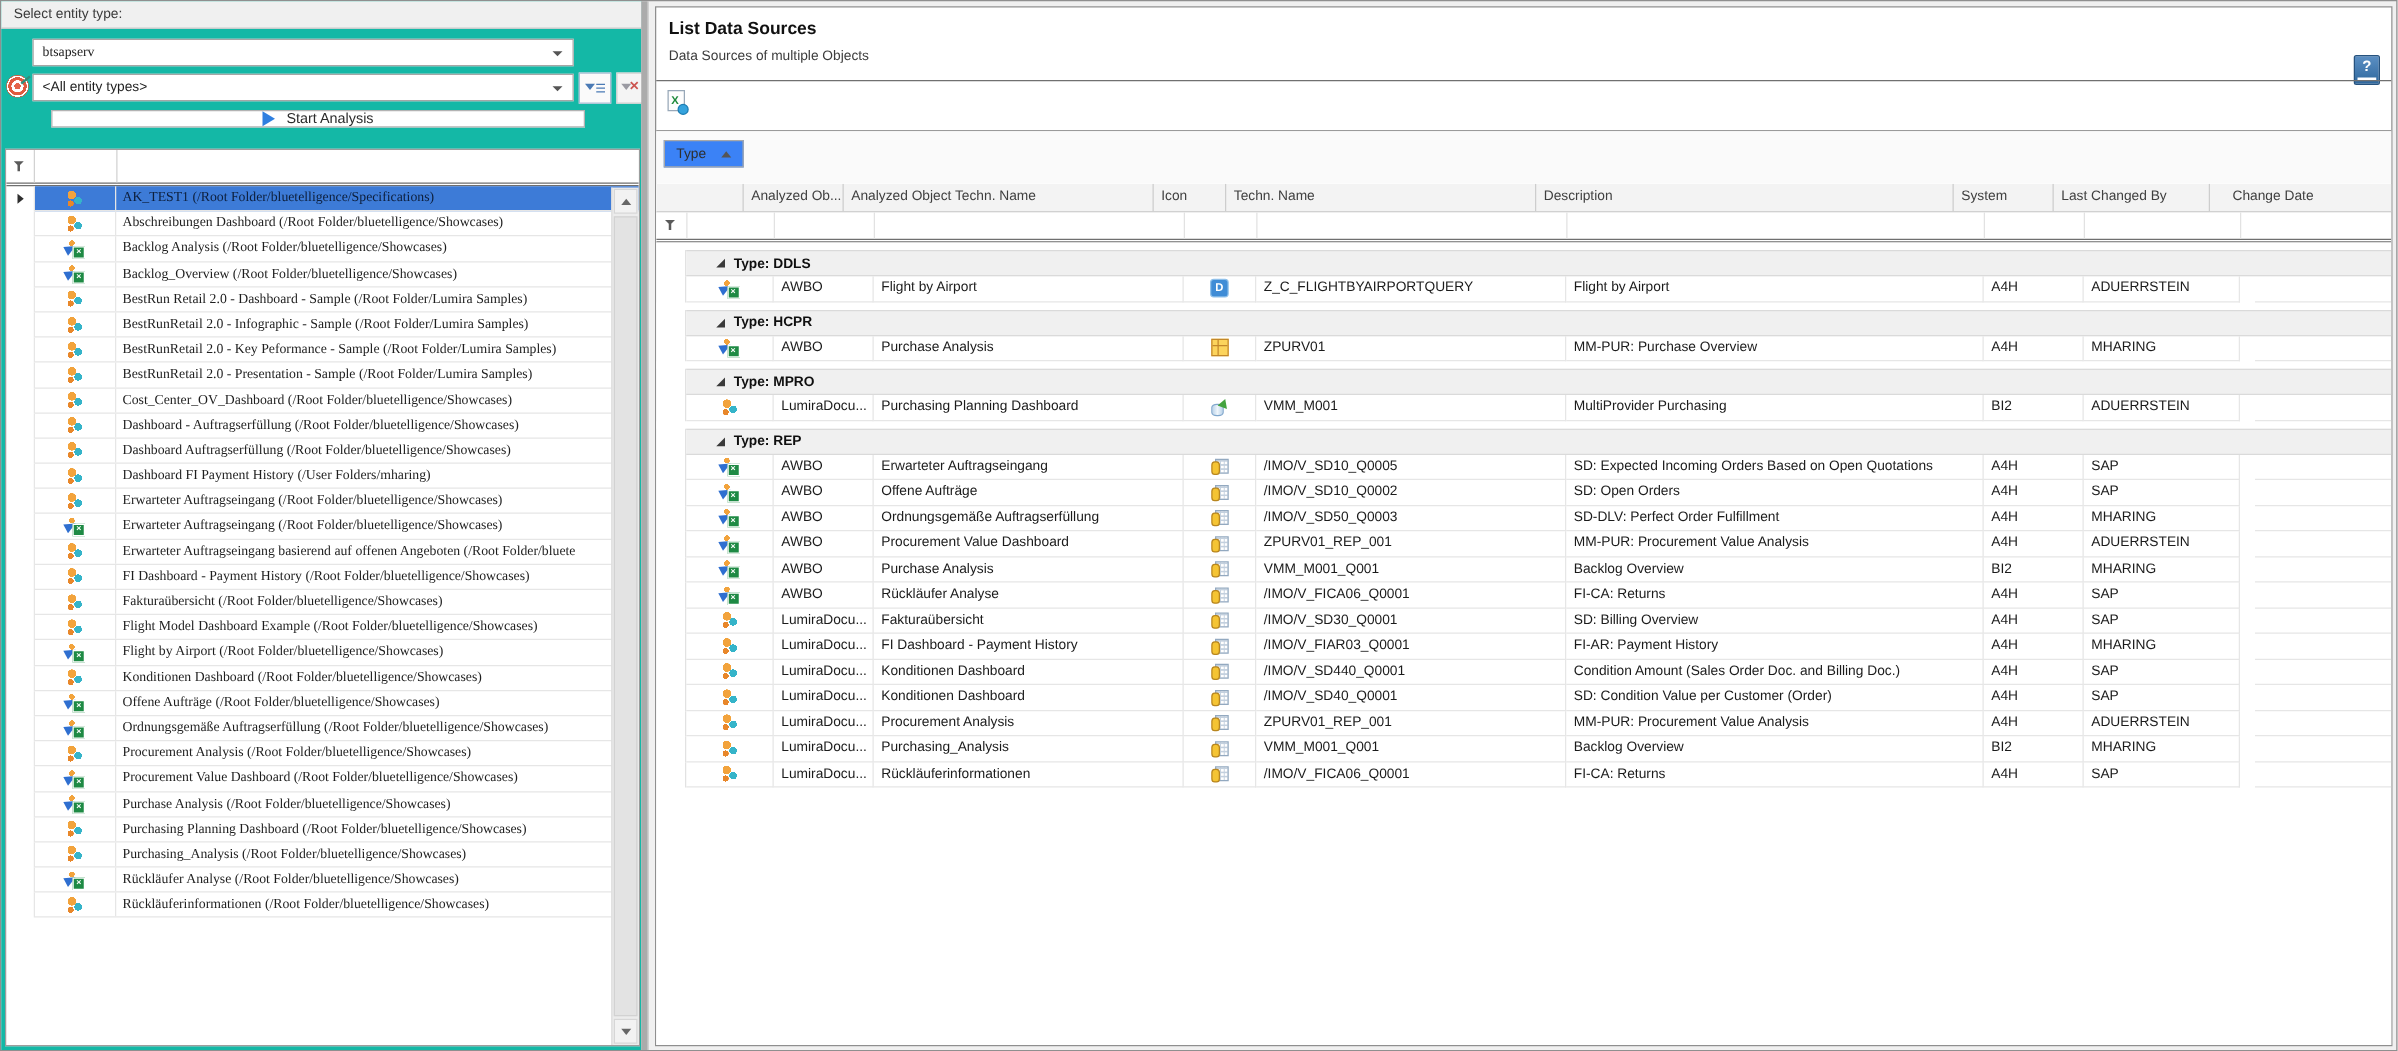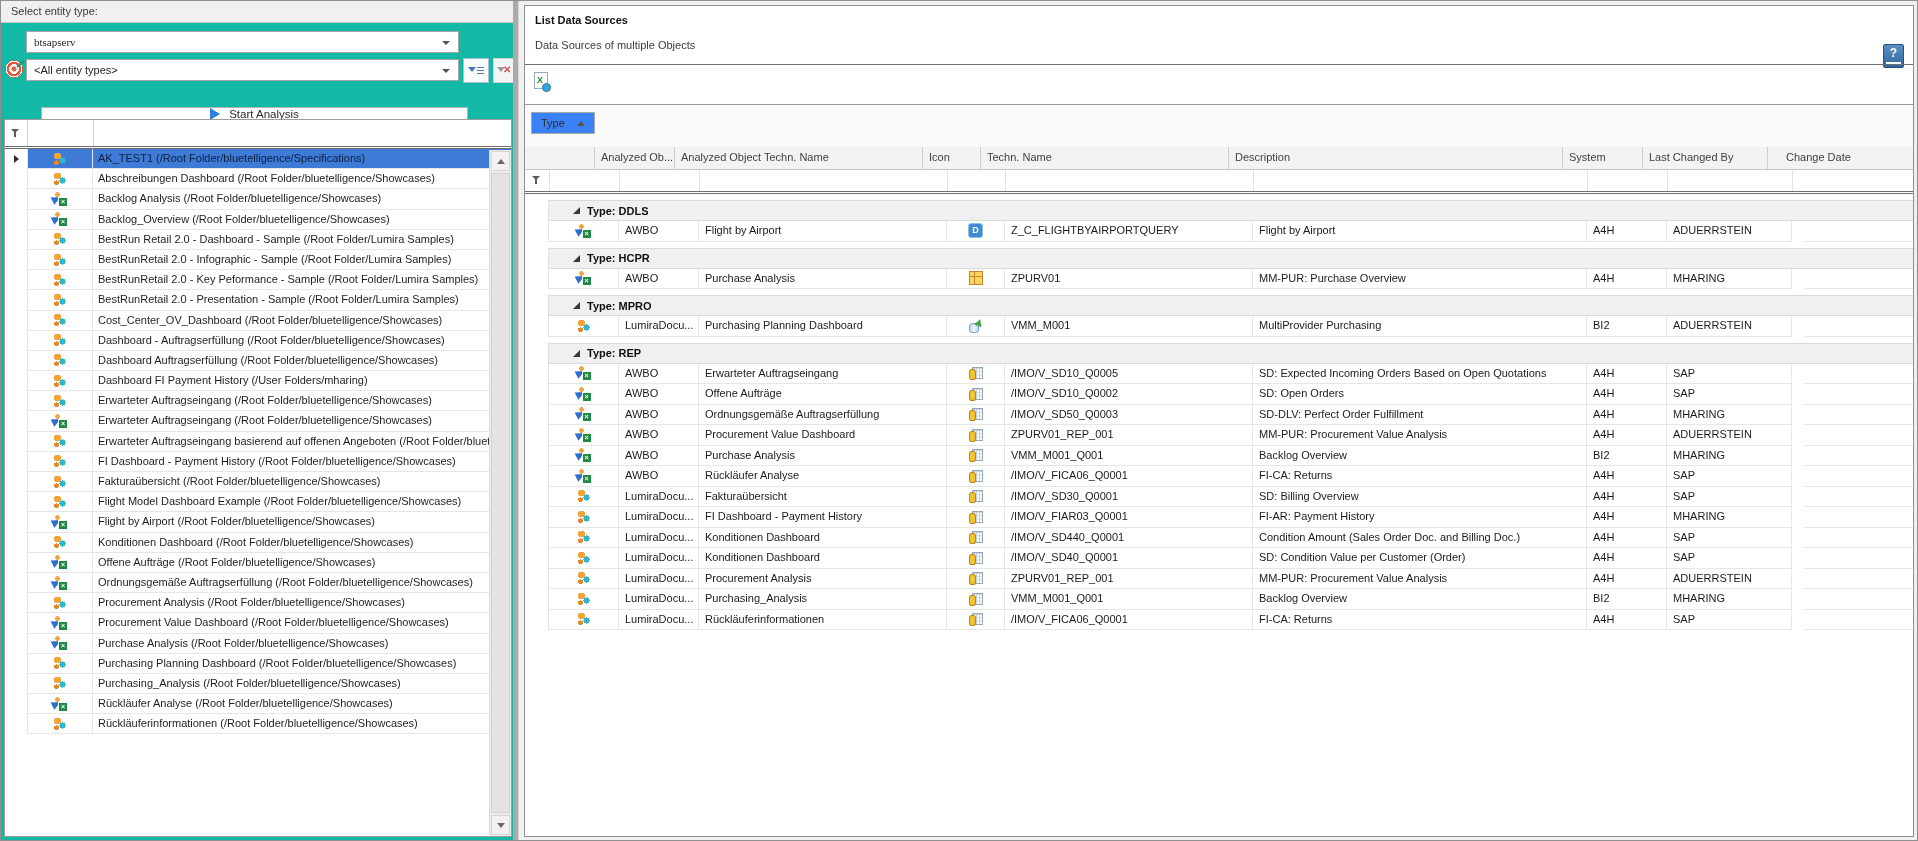--- a/index.html
+++ b/index.html
@@ -15,25 +15,25 @@
   .dd-system{top:30px;font-family:Liberation Serif, serif;}
   .dd-entity{top:58px;}
   .dd-arrow{position:absolute;right:8px;top:9px;width:0;height:0;
     border-left:4px solid transparent;border-right:4px solid transparent;border-top:4px solid #555;}
   .btn-sm{position:absolute;top:57px;height:25px;background:#fafafa;border:1px solid #a9bdd4;
     display:flex;align-items:center;justify-content:center;padding:0;}
   .btn-filter{left:462px;width:26px;}
   .btn-clear{left:492px;width:22px;border-color:#cfcfcf;background:#f4f4f4;}
   .btn-start{position:absolute;left:40px;top:87px;width:427px;height:14px;background:#fff;
     border:1px solid #b3b3b3;display:flex;align-items:center;justify-content:center;gap:9px;
-    font-family:"Liberation Sans",sans-serif;font-size:11.5px;color:#2b2b2b;cursor:default;margin-top:19px;}
+    font-family:"Liberation Sans",sans-serif;font-size:11.5px;color:#2b2b2b;cursor:default;}
 
   
   .entity-grid{position:absolute;left:3px;top:118px;width:508px;bottom:3px;background:#fff;
-    border:1px solid #9d9d9d;box-sizing:border-box;overflow:hidden;}
+    border:1px solid #9d9d9d;box-sizing:border-box;overflow:hidden;font-family:Liberation Serif, serif;}
   .eg-filter-row{display:flex;height:26px;background:#fff;}
   .eg-filter-row .cell-ind{width:22px;border-right:1px solid #d2d2d2;display:flex;align-items:center;justify-content:center;}
   .eg-filter-row .f-icon-col{width:65px;border-right:1px solid #d2d2d2;}
   .eg-filter-row .f-name-col{flex:1;}
   .eg-sep,.rt-sep{height:1px;border-top:1px solid #6f6f6f;border-bottom:1px solid #6f6f6f;background:#fff;}
   .eg-rows{position:relative;}
   .eg-row{display:flex;height:20.2px;box-sizing:border-box;}
   .eg-row .cell-ind{width:22px;border-right:1px solid #e6e6e6;display:flex;align-items:center;justify-content:center;flex:none;}
   .eg-row .cell-body{flex:1;display:flex;border-bottom:1px solid #e6e6e6;box-sizing:border-box;min-width:0;}
   .eg-row .cell-icon{width:65px;flex:none;border-right:1px solid #e6e6e6;display:flex;align-items:center;justify-content:center;box-sizing:border-box;}
@@ -51,21 +51,21 @@
   .sb-up{top:1px;}.sb-down{bottom:1px;}
   .sb-thumb{position:absolute;left:1px;right:1px;top:23px;bottom:23px;background:#e3e3e3;border:1px solid #d2d2d2;}
   .tri-up{width:0;height:0;border-left:4px solid transparent;border-right:4px solid transparent;border-bottom:5px solid #676767;}
   .tri-down{width:0;height:0;border-left:4px solid transparent;border-right:4px solid transparent;border-top:5px solid #676767;}
 
   
   .splitter{position:absolute;left:512px;top:0;width:5px;bottom:0;background:#ababab;border-right:1px solid #d7d7d7;}
 
   
   .right-panel{position:absolute;left:523px;top:4px;right:3px;bottom:3px;background:#fff;border:1px solid #8f8f8f;}
-  .rp-title{position:absolute;left:10px;top:8px;font-size:11px;font-weight:bold;color:#111;}
+  .rp-title{position:absolute;left:10px;top:8px;font-size:14px;font-weight:bold;color:#111;}
   .rp-subtitle{position:absolute;left:10px;top:33px;font-size:11px;color:#3c3c3c;}
   .rp-div1{position:absolute;left:0;right:0;top:58px;border-top:1px solid #707070;}
   .rp-toolbar{position:absolute;left:8px;top:66px;height:28px;}
   .rp-div2{position:absolute;left:0;right:0;top:98px;border-top:1px solid #9a9a9a;}
   .rp-grouppanel{position:absolute;left:0;right:0;top:99px;height:42px;background:#fafafa;}
   .group-chip{position:absolute;left:6px;top:7px;height:22px;background:#3b82f6;border:1px solid #a8a8a8;
     display:flex;align-items:center;gap:12px;padding:0 9px;font-size:11px;color:#2e2e2e;box-sizing:border-box;}
   .tri-asc{width:0;height:0;border-left:4px solid transparent;border-right:4px solid transparent;border-bottom:5px solid #555;}
   .ic-help{position:absolute;right:9px;top:38px;width:19px;height:22px;background:linear-gradient(#5b8fc3,#2f689e);
     border:1px solid #26527e;border-radius:2px;}

